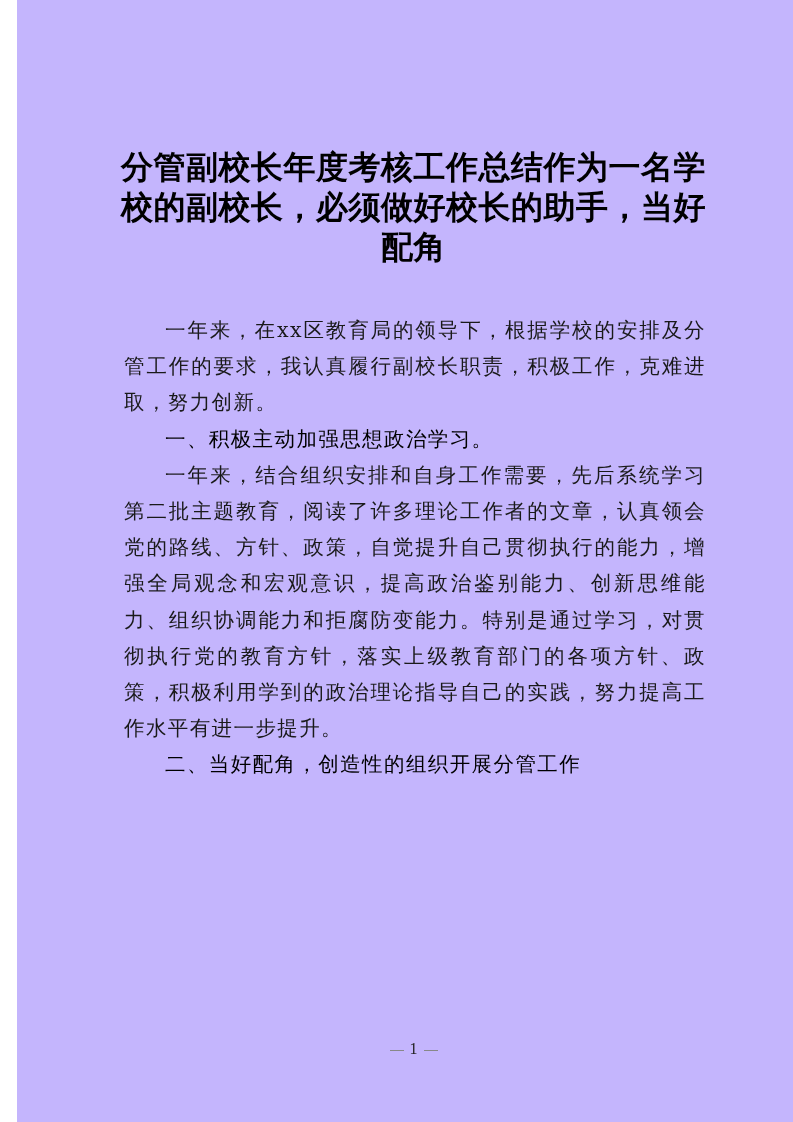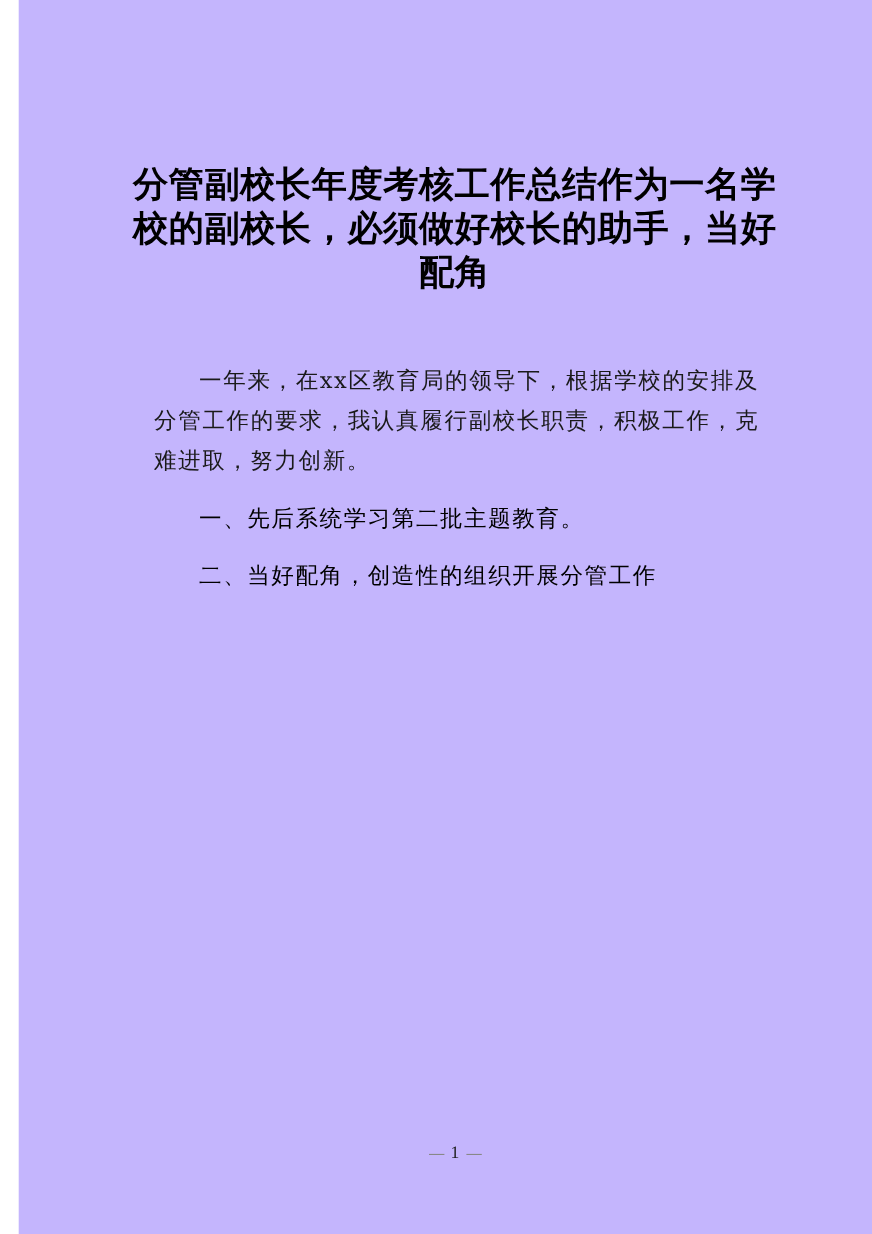--- a/index.html
+++ b/index.html
@@ -10,36 +10,37 @@
     font-family: "DejaVu Sans", sans-serif; font-weight: bold;
     font-size: 32px; line-height: 40px; color: #000; text-align: center;
     letter-spacing: 0.5px;
   }
   .body {
     position: absolute; left: 107px; top: 312px; width: 582px;
     font-family: "DejaVu Serif", serif; font-size: 20.5px; line-height: 36.2px;
     color: #1a1a1a; text-align: justify; text-justify: inter-character;
     letter-spacing: 1.4px;
   }
-  .body p { margin: 16px; text-indent: 2em; }
+  .body p { margin: 0; text-indent: 2em; }
   .body p.heading { font-family: "DejaVu Sans", sans-serif; color: #000; }
   .footer {
     position: absolute; left: 0; width: 793px; top: 1040px; text-align: center;
     font-family: "Liberation Serif", serif; font-size: 16px; color: #222;
   }
   .footer .dash { display: inline-block; width: 14px; height: 1px; background: #888; vertical-align: middle; margin: 0 6px; }
 </style>
 </head>
 <body>
 
 <div class="page">
   <div class="title">分管副校长年度考核工作总结作为一名学校的副校长，必须做好校长的助手，当好配角</div>
 
   <div class="body">
     <p>一年来，在xx区教育局的领导下，根据学校的安排及分管工作的要求，我认真履行副校长职责，积极工作，克难进取，努力创新。</p>
-    <p class="heading">一、先后系统学习第二批主题教育。</p>
+    <p class="heading">一、积极主动加强思想政治学习。</p>
+    <p>一年来，结合组织安排和自身工作需要，先后系统学习第二批主题教育，阅读了许多理论工作者的文章，认真领会党的路线、方针、政策，自觉提升自己贯彻执行的能力，增强全局观念和宏观意识，提高政治鉴别能力、创新思维能力、组织协调能力和拒腐防变能力。特别是通过学习，对贯彻执行党的教育方针，落实上级教育部门的各项方针、政策，积极利用学到的政治理论指导自己的实践，努力提高工作水平有进一步提升。</p>
     <p class="heading">二、当好配角，创造性的组织开展分管工作</p>
   </div>
 
   <div class="footer">
     <span class="dash"></span><span>1</span><span class="dash"></span>
   </div>
 </div>
 
 </body></html>

